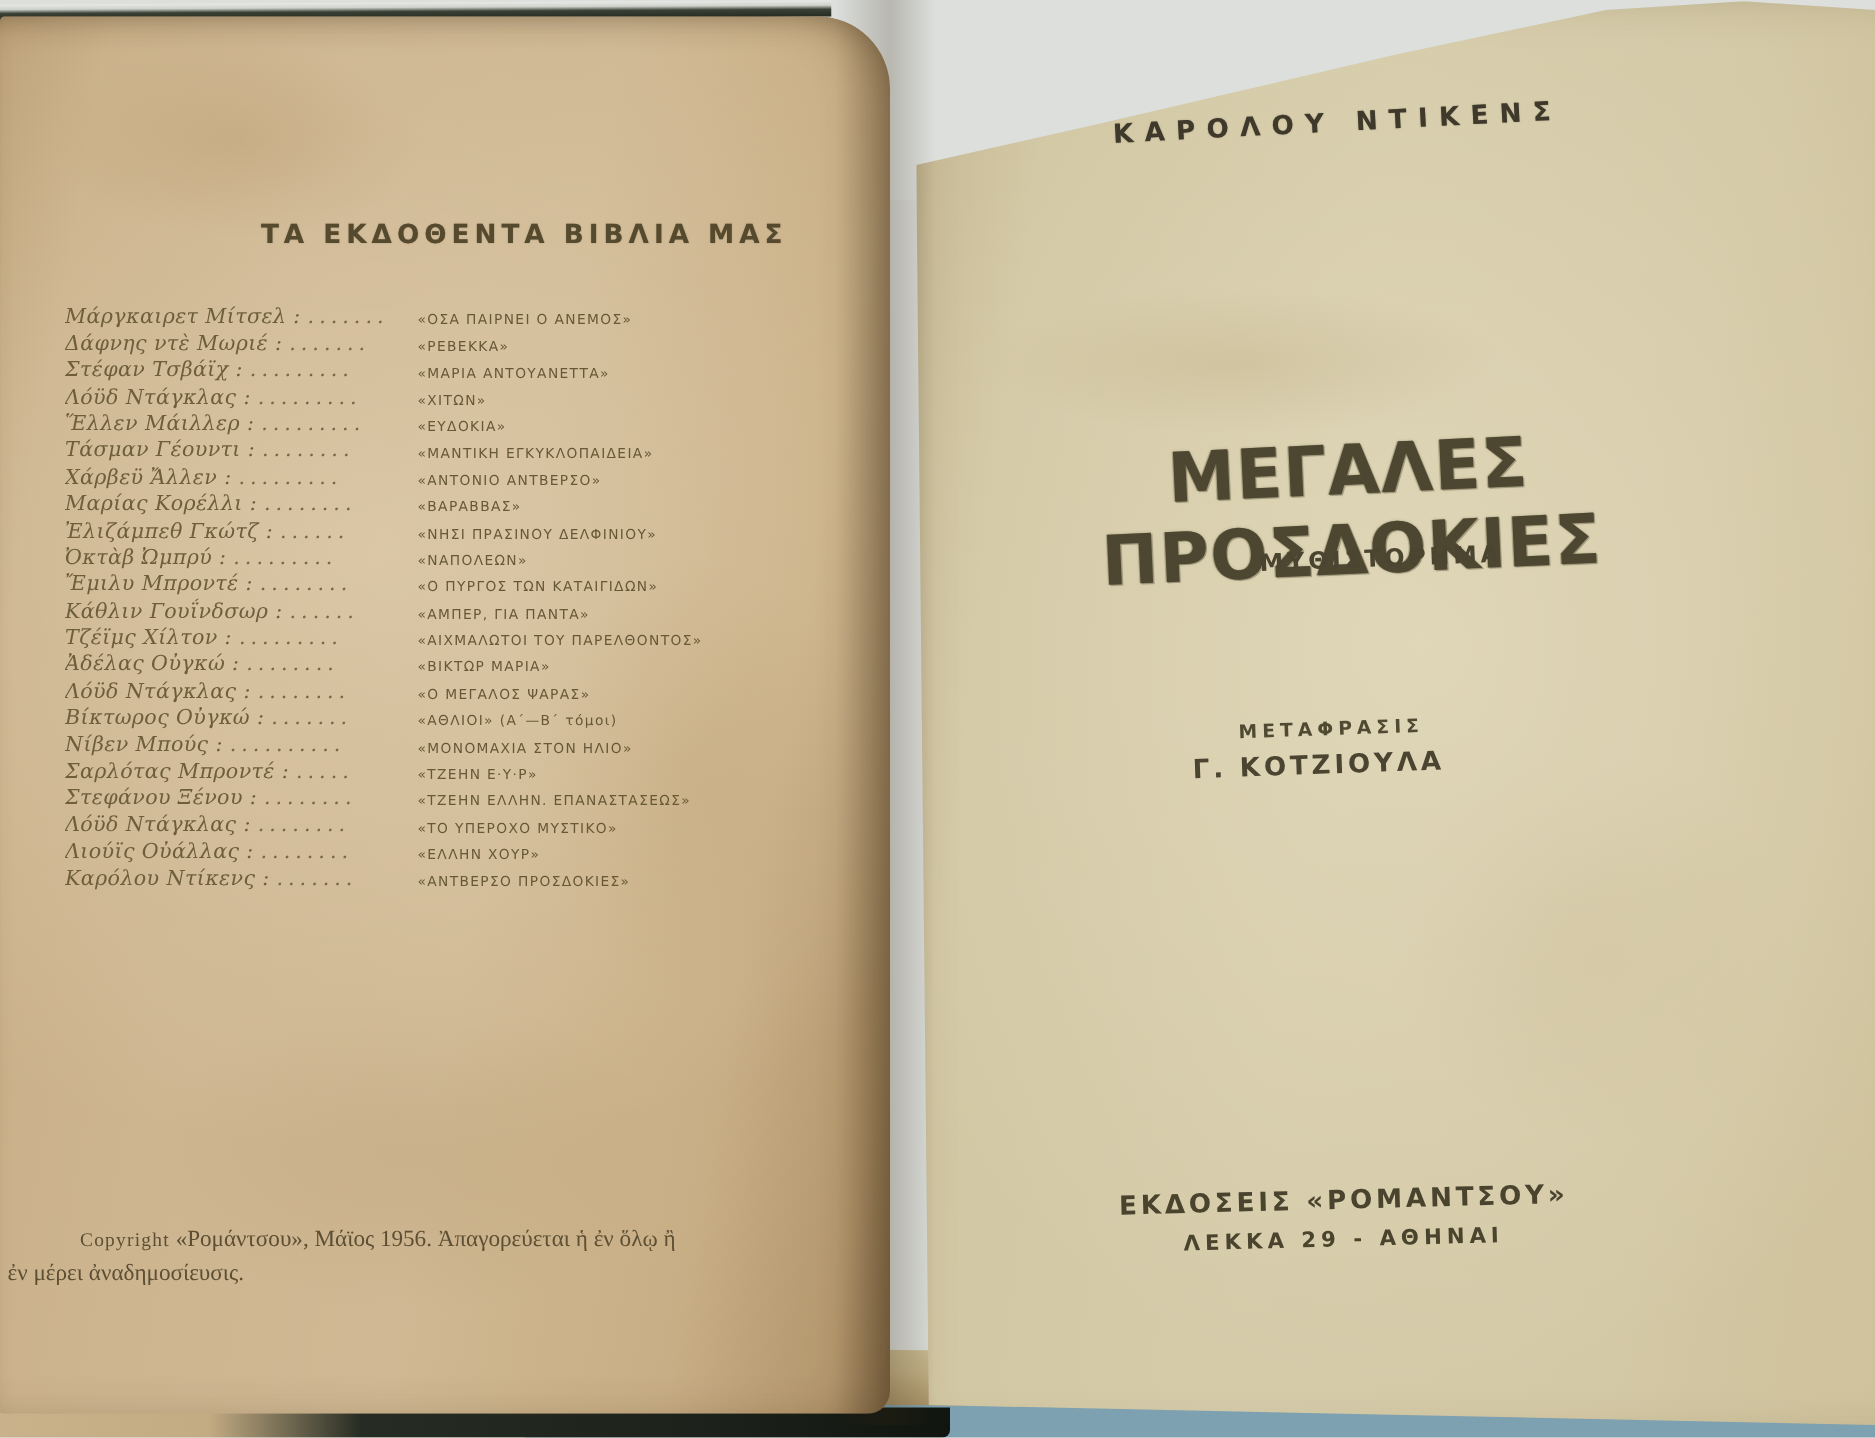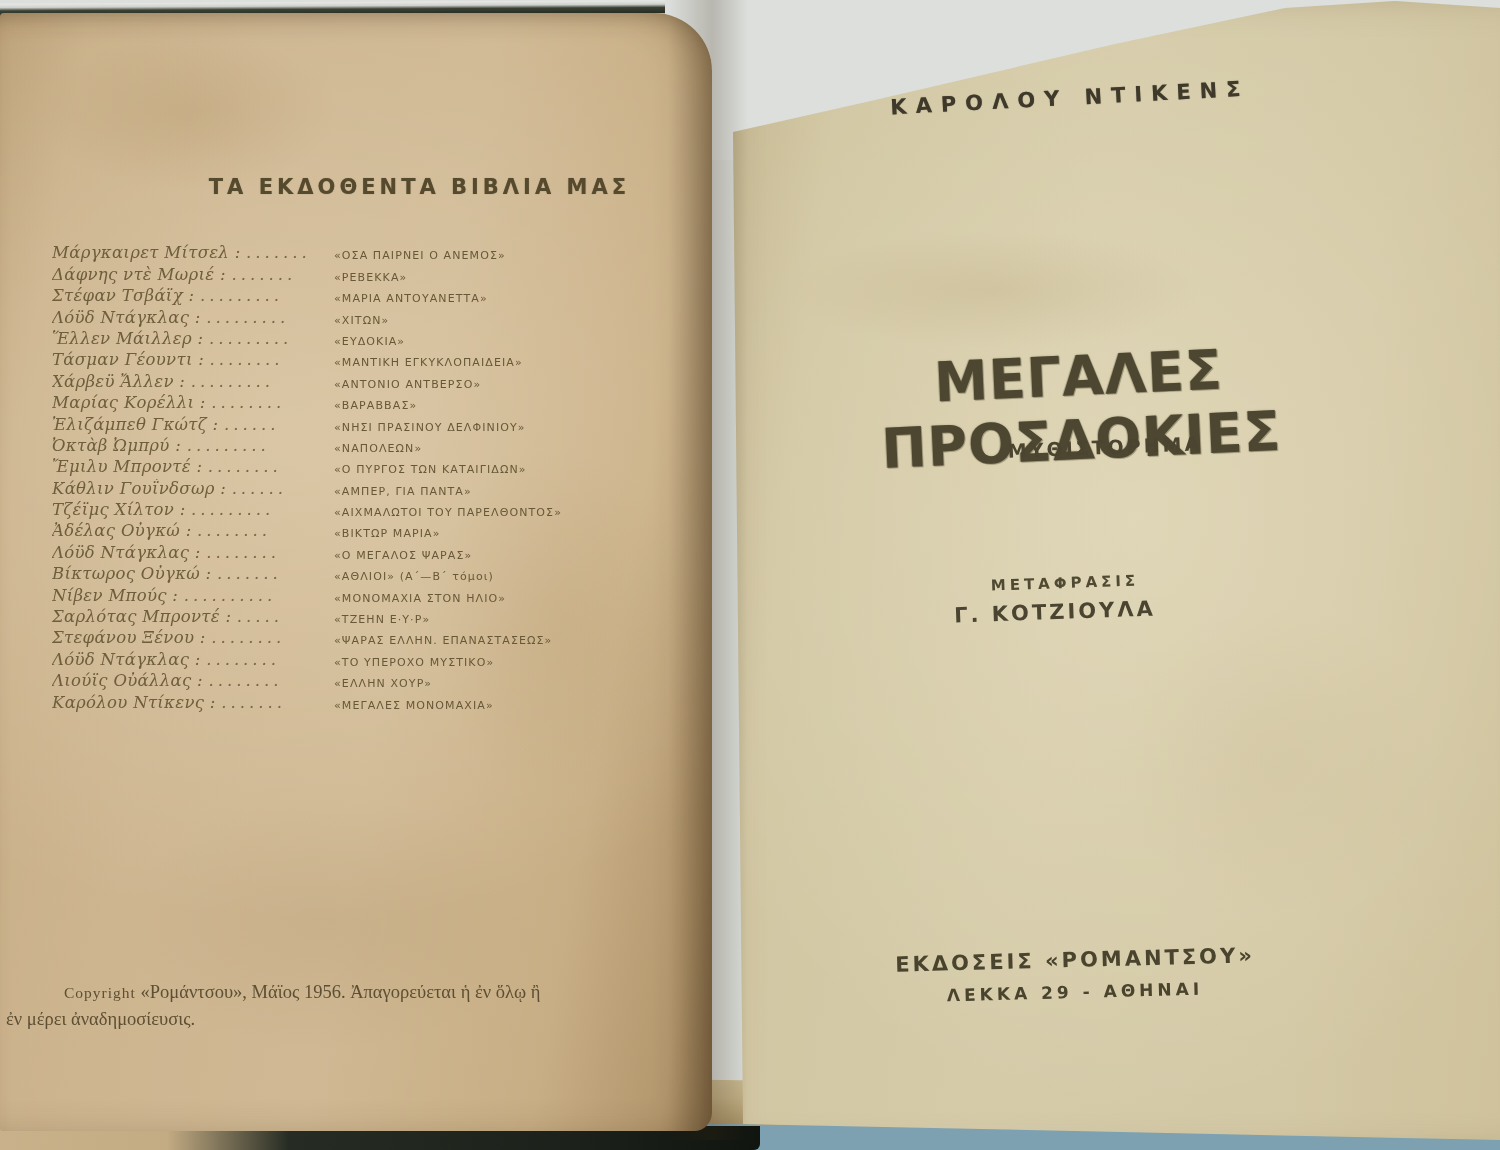--- a/index.html
+++ b/index.html
@@ -196,37 +196,37 @@
         <span class="book-title-cell">«ΜΟΝΟΜΑΧΙΑ ΣΤΟΝ ΗΛΙΟ»</span>
       </div>
 
       <div class="book-row">
         <span class="book-author-cell">Σαρλότας Μπροντέ : <span class="book-dots">.....</span></span>
         <span class="book-title-cell">«ΤΖΕΗΝ Ε·Υ·Ρ»</span>
       </div>
 
       <div class="book-row">
         <span class="book-author-cell">Στεφάνου Ξένου : <span class="book-dots">........</span></span>
-        <span class="book-title-cell">«ΨΑΡΑΣ ΕΛΛΗΝ. ΕΠΑΝΑΣΤΑΣΕΩΣ»</span>
+        <span class="book-title-cell">«ΤΖΕΗΝ ΕΛΛΗΝ. ΕΠΑΝΑΣΤΑΣΕΩΣ»</span>
       </div>
 
 
       <div class="book-row">
         <span class="book-author-cell">Λόϋδ Ντάγκλας : <span class="book-dots">........</span></span>
         <span class="book-title-cell">«ΤΟ ΥΠΕΡΟΧΟ ΜΥΣΤΙΚΟ»</span>
       </div>
 
       <div class="book-row">
         <span class="book-author-cell">Λιούϊς Οὐάλλας : <span class="book-dots">........</span></span>
         <span class="book-title-cell">«ΕΛΛΗΝ ΧΟΥΡ»</span>
       </div>
 
       <div class="book-row">
         <span class="book-author-cell">Καρόλου Ντίκενς : <span class="book-dots">.......</span></span>
-        <span class="book-title-cell">«ΜΕΓΑΛΕΣ ΜΟΝΟΜΑΧΙΑ»</span>
+        <span class="book-title-cell">«ΑΝΤΒΕΡΣΟ ΠΡΟΣΔΟΚΙΕΣ»</span>
       </div>
     </div>
 
     <div class="copyright">
       <span class="indent"></span><span class="latin">Copyright</span>
       <span>«Ρομάντσου», Μάϊος 1956. Ἀπαγορεύεται ἡ ἐν ὅλῳ ἢ</span><br>
       <span>ἐν μέρει ἀναδημοσίευσις.</span>
     </div>
   </div>
 

